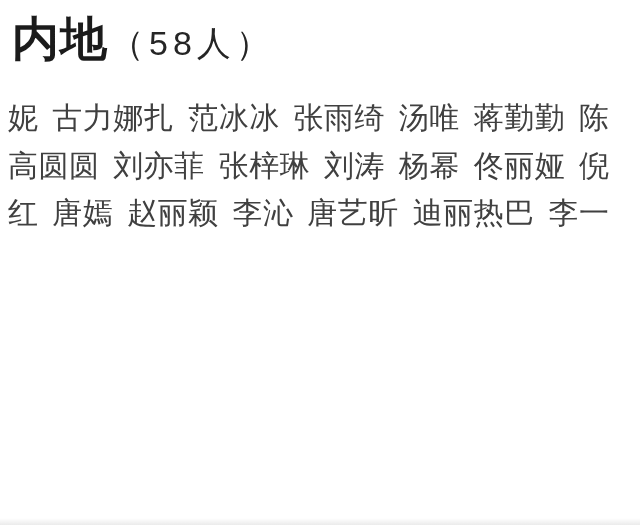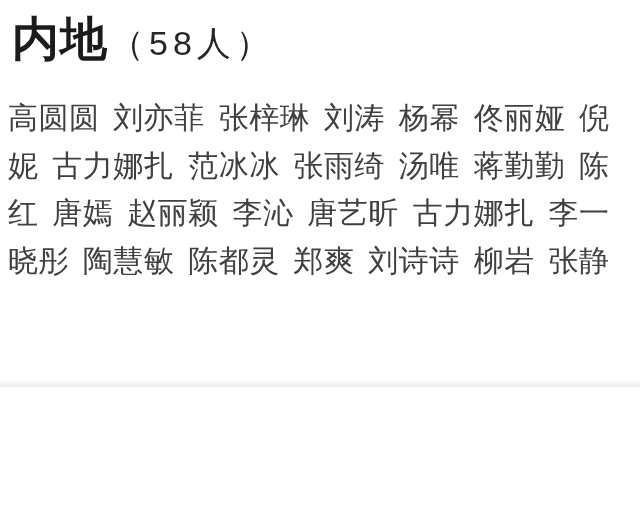--- a/index.html
+++ b/index.html
@@ -3,21 +3,21 @@
 <meta charset="utf-8">
 <style>
   html, body {
     margin: 0;
     padding: 0;
     background: #ffffff;
   }
   .page {
     position: relative;
     width: 640px;
-    height: 387px;
+    height: 525px;
     background: #ffffff;
     overflow: hidden;
     font-family: "Liberation Sans", "DejaVu Sans", sans-serif;
   }
   .page::after {
     
     content: "";
     position: absolute;
     left: 0; right: 0; bottom: 0;
     height: 7px;
@@ -57,19 +57,18 @@
 </head>
 <body>
 
 <div class="page">
 
   <div class="title-row">
     <span class="title-region">内地</span><span class="title-count">（58人）</span>
   </div>
 
   <div class="names-block">
+    <div class="name-line">妮 古力娜扎 范冰冰 张雨绮 汤唯 蒋勤勤 陈</div>
     <div class="name-line">高圆圆 刘亦菲 张梓琳 刘涛 杨幂 佟丽娅 倪</div>
-    <div class="name-line">妮 古力娜扎 范冰冰 张雨绮 汤唯 蒋勤勤 陈</div>
-    <div class="name-line">红 唐嫣 赵丽颖 李沁 唐艺昕 古力娜扎 李一</div>
-    <div class="name-line">晓彤 陶慧敏 陈都灵 郑爽 刘诗诗 柳岩 张静</div>
+    <div class="name-line">红 唐嫣 赵丽颖 李沁 唐艺昕 迪丽热巴 李一</div>
   </div>
 
 </div>
 
 </body></html>

